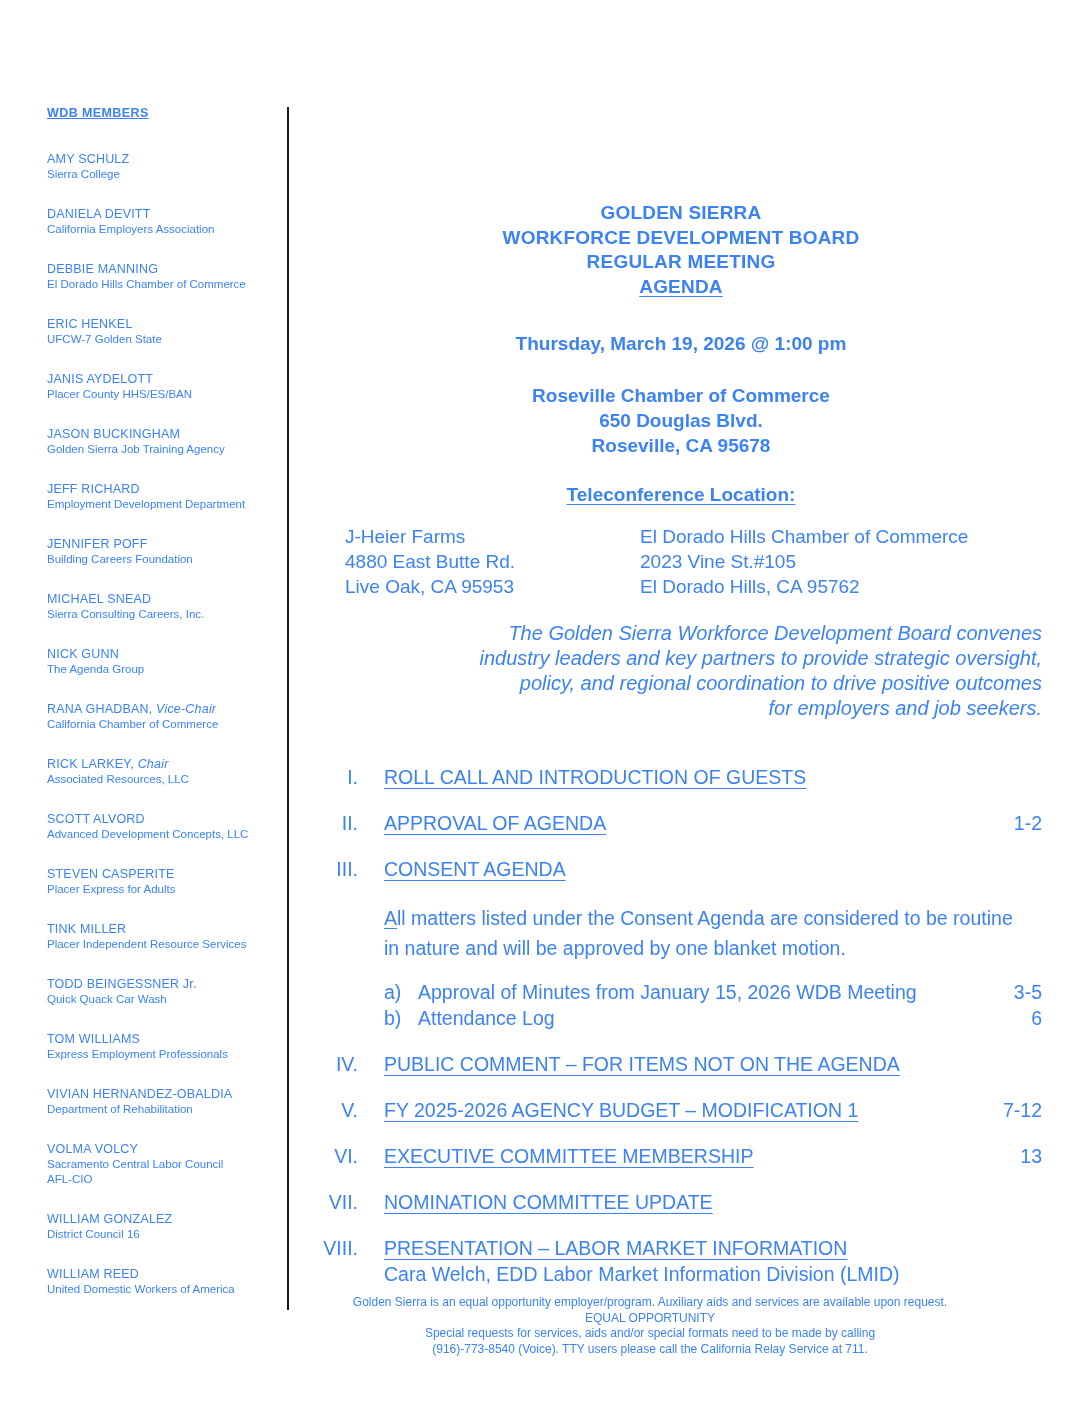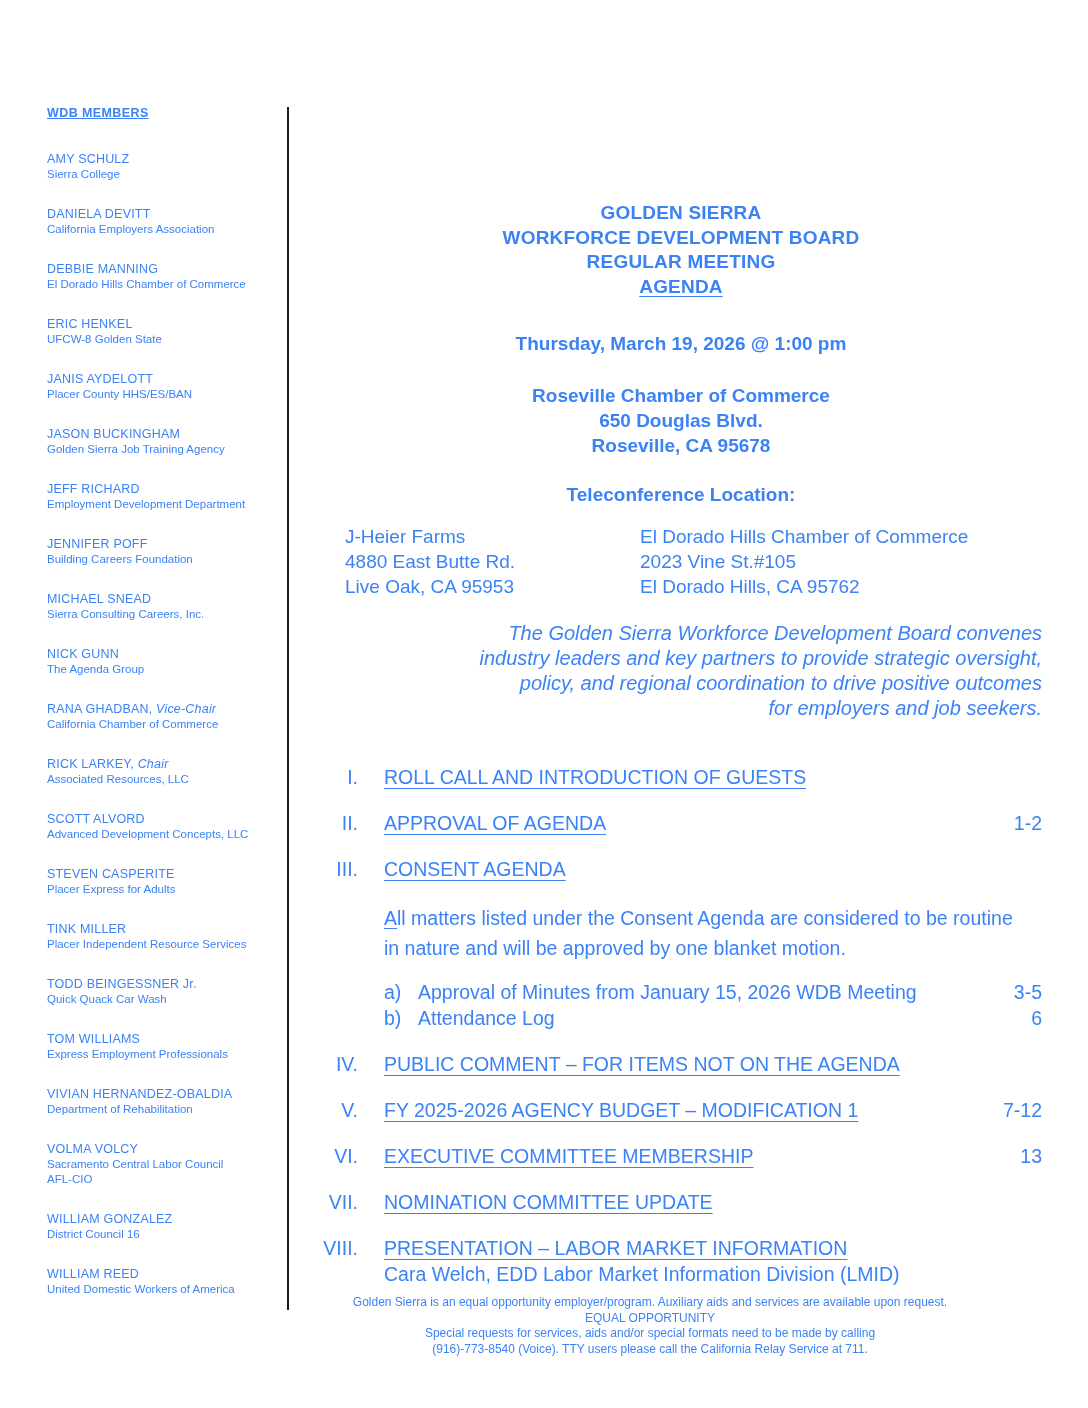--- a/index.html
+++ b/index.html
@@ -22,21 +22,21 @@
 
   
   .divider { position:absolute; left:287px; top:107px; width:2px; height:1203px; background:#1c1c1c; }
 
   
   .main { position:absolute; left:320px; top:154px; width:722px; font-size:19.5px;margin-top:47px; }
   .doc-title { text-align:center; font-weight:bold; font-size:19px; line-height:24.5px; letter-spacing:.2px; }
   .u { text-decoration:underline; text-underline-offset:3px; }
   .date-line { text-align:center; font-weight:bold; font-size:19px; line-height:24px; margin-top:33px; }
   .venue { text-align:center; font-weight:bold; font-size:19px; line-height:25px; margin-top:27px; }
-  .tele-heading { text-align:center; font-weight:bold; font-size:19px; line-height:24px; text-underline-offset:3px; margin-top:25px; }
+  .tele-heading { text-align:center; font-weight:bold; font-size:19px; line-height:24px; text-decoration:underline; text-underline-offset:3px; margin-top:25px; }
   .tele-cols { display:flex; margin-top:17px; font-size:19px; }
   .tele-col { text-align:left; line-height:25px; }
   .tele-col.left  { width:290px; margin-left:25px; flex:none; }
   .tele-col.right { width:385px; margin-left:5px; flex:none; }
   .mission { text-align:right; font-style:italic; font-size:20px; line-height:25px; margin-top:22px; }
 
   
   .agenda { margin-top:44px; }
   .agenda-row { display:flex; margin-bottom:21px; }
   .agenda-num { flex:none; width:38px; text-align:right; line-height:25px; }
@@ -69,21 +69,21 @@
     <div class="member">
       <div class="member-name"><span>DANIELA DEVITT</span></div>
       <div class="member-org">California Employers Association</div>
     </div>
     <div class="member">
       <div class="member-name"><span>DEBBIE MANNING</span></div>
       <div class="member-org">El Dorado Hills Chamber of Commerce</div>
     </div>
     <div class="member">
       <div class="member-name"><span>ERIC HENKEL</span></div>
-      <div class="member-org">UFCW-8 Golden State</div>
+      <div class="member-org">UFCW-7 Golden State</div>
     </div>
     <div class="member">
       <div class="member-name"><span>JANIS AYDELOTT</span></div>
       <div class="member-org">Placer County HHS/ES/BAN</div>
     </div>
     <div class="member">
       <div class="member-name"><span>JASON BUCKINGHAM</span></div>
       <div class="member-org">Golden Sierra Job Training Agency</div>
     </div>
     <div class="member">

